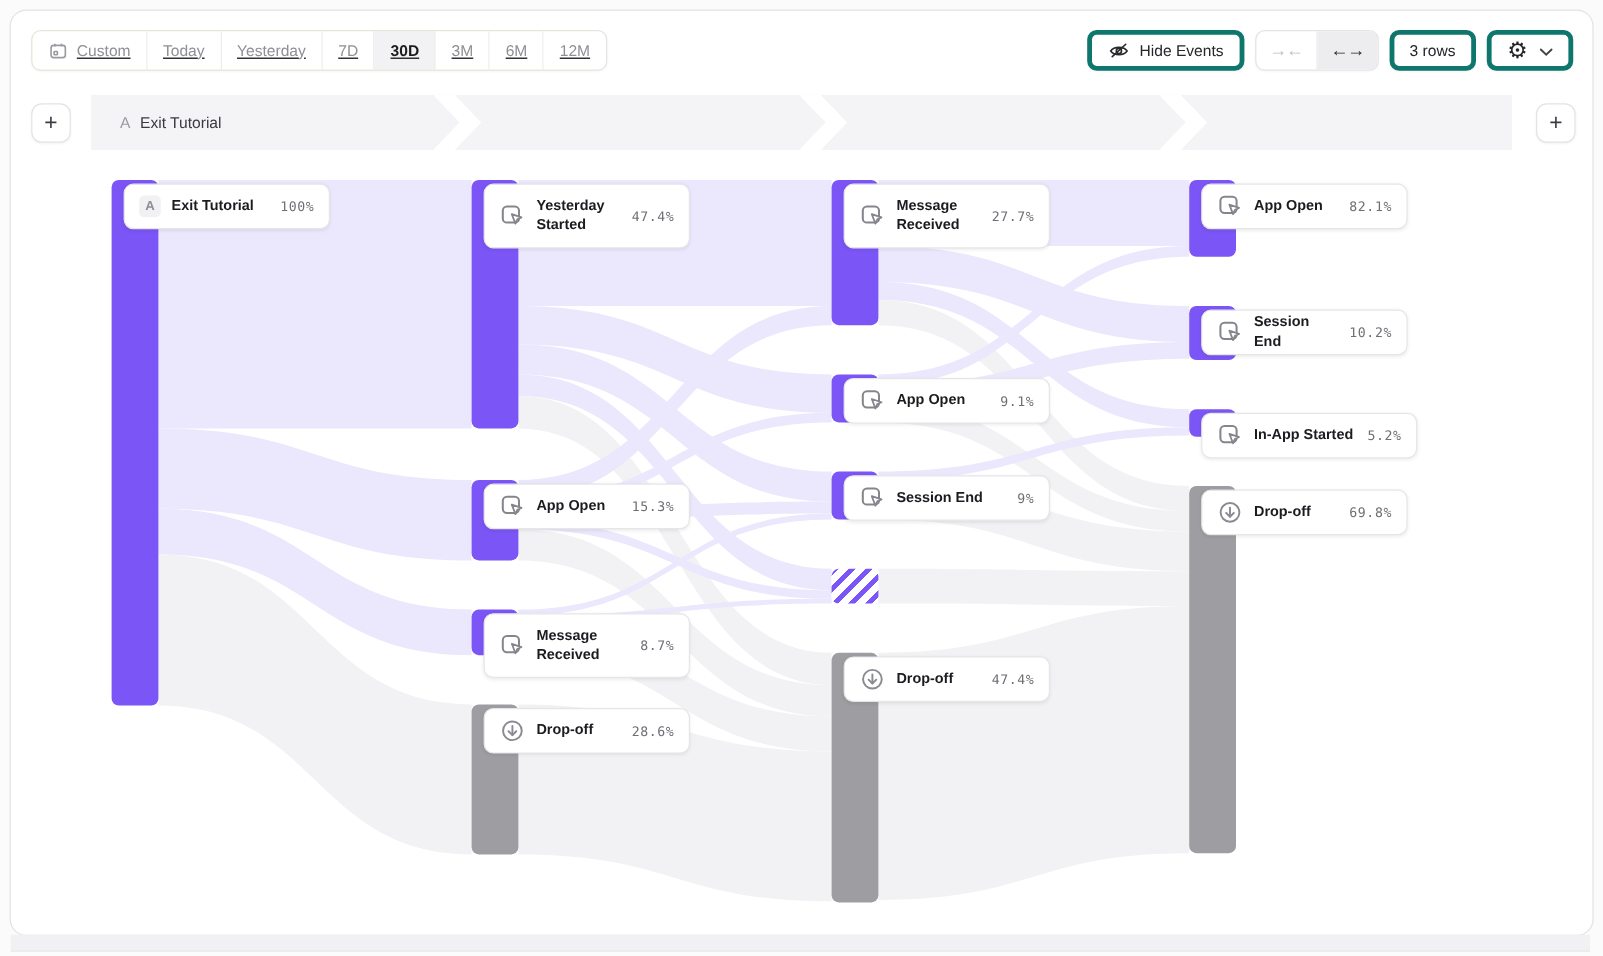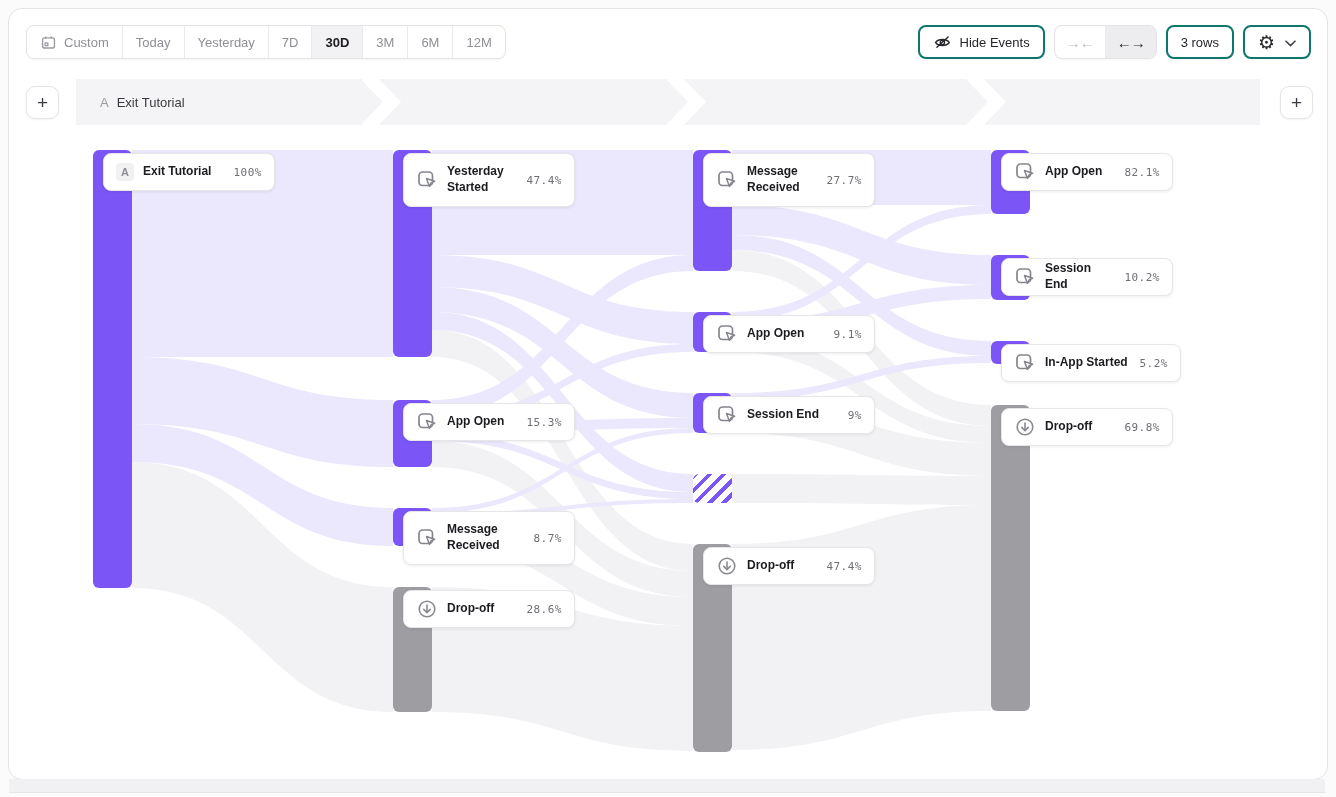--- a/index.html
+++ b/index.html
@@ -9,27 +9,27 @@
     -webkit-font-smoothing:antialiased;
   }
   .frame{position:absolute;left:8px;top:8px;width:1318px;height:770px;
     background:#fff;border:1px solid #e3e3e6;border-radius:14px;}
   .bottom-strip{position:absolute;left:9px;top:779px;width:1316px;height:13px;
     background:#f1f1f3;border-bottom:1px solid #e6e6e8;}
 
   
   .seg{position:absolute;left:26px;top:25px;height:32px;display:flex;align-items:stretch;
     background:#fef9c3;border:1px solid #e4e4e7;border-radius:8px;overflow:hidden;
-    box-shadow:0 1px 2px rgba(20,20,25,.04);}
+    box-shadow:0 1px 2px rgba(20,20,25,.04);text-decoration:underline;}
   .seg-item{display:flex;align-items:center;gap:7px;padding:0 13px;font-size:13px;
     color:#8f8f96;border-right:1px solid #ebebee;background:#fff;cursor:pointer;white-space:nowrap;}
   .seg-item:last-child{border-right:none;}
   .seg-item.selected{background:#f2f2f4;color:#1c1c21;font-weight:700;}
   .toolbar-right{position:absolute;top:25px;right:25px;height:34px;display:flex;gap:9px;align-items:stretch;}
-  .tbtn{display:flex;align-items:center;gap:8px;padding:0 13px;border:2px solid #0f766e;
+  .tbtn{display:flex;align-items:center;gap:8px;padding:0 13px;border:4px solid #0f766e;
     border-radius:8px;background:#fff;font-size:13px;color:#26262b;font-weight:500;
     box-shadow:0 1px 2px rgba(20,20,25,.04);cursor:pointer;white-space:nowrap;}
   .arrow-seg{display:flex;border:1px solid #e4e4e7;border-radius:8px;overflow:hidden;
     box-shadow:0 1px 2px rgba(20,20,25,.04);background:#fff;}
   .arrow-item{display:flex;align-items:center;padding:0 11px;font-size:15px;cursor:pointer;letter-spacing:-1px;}
   .arrow-item.dim{color:#bdbdc3;border-right:1px solid #ebebee;}
   .arrow-item.active{background:#ededf0;color:#232328;}
   .chev{display:inline-block;margin-left:2px;}
 
   

